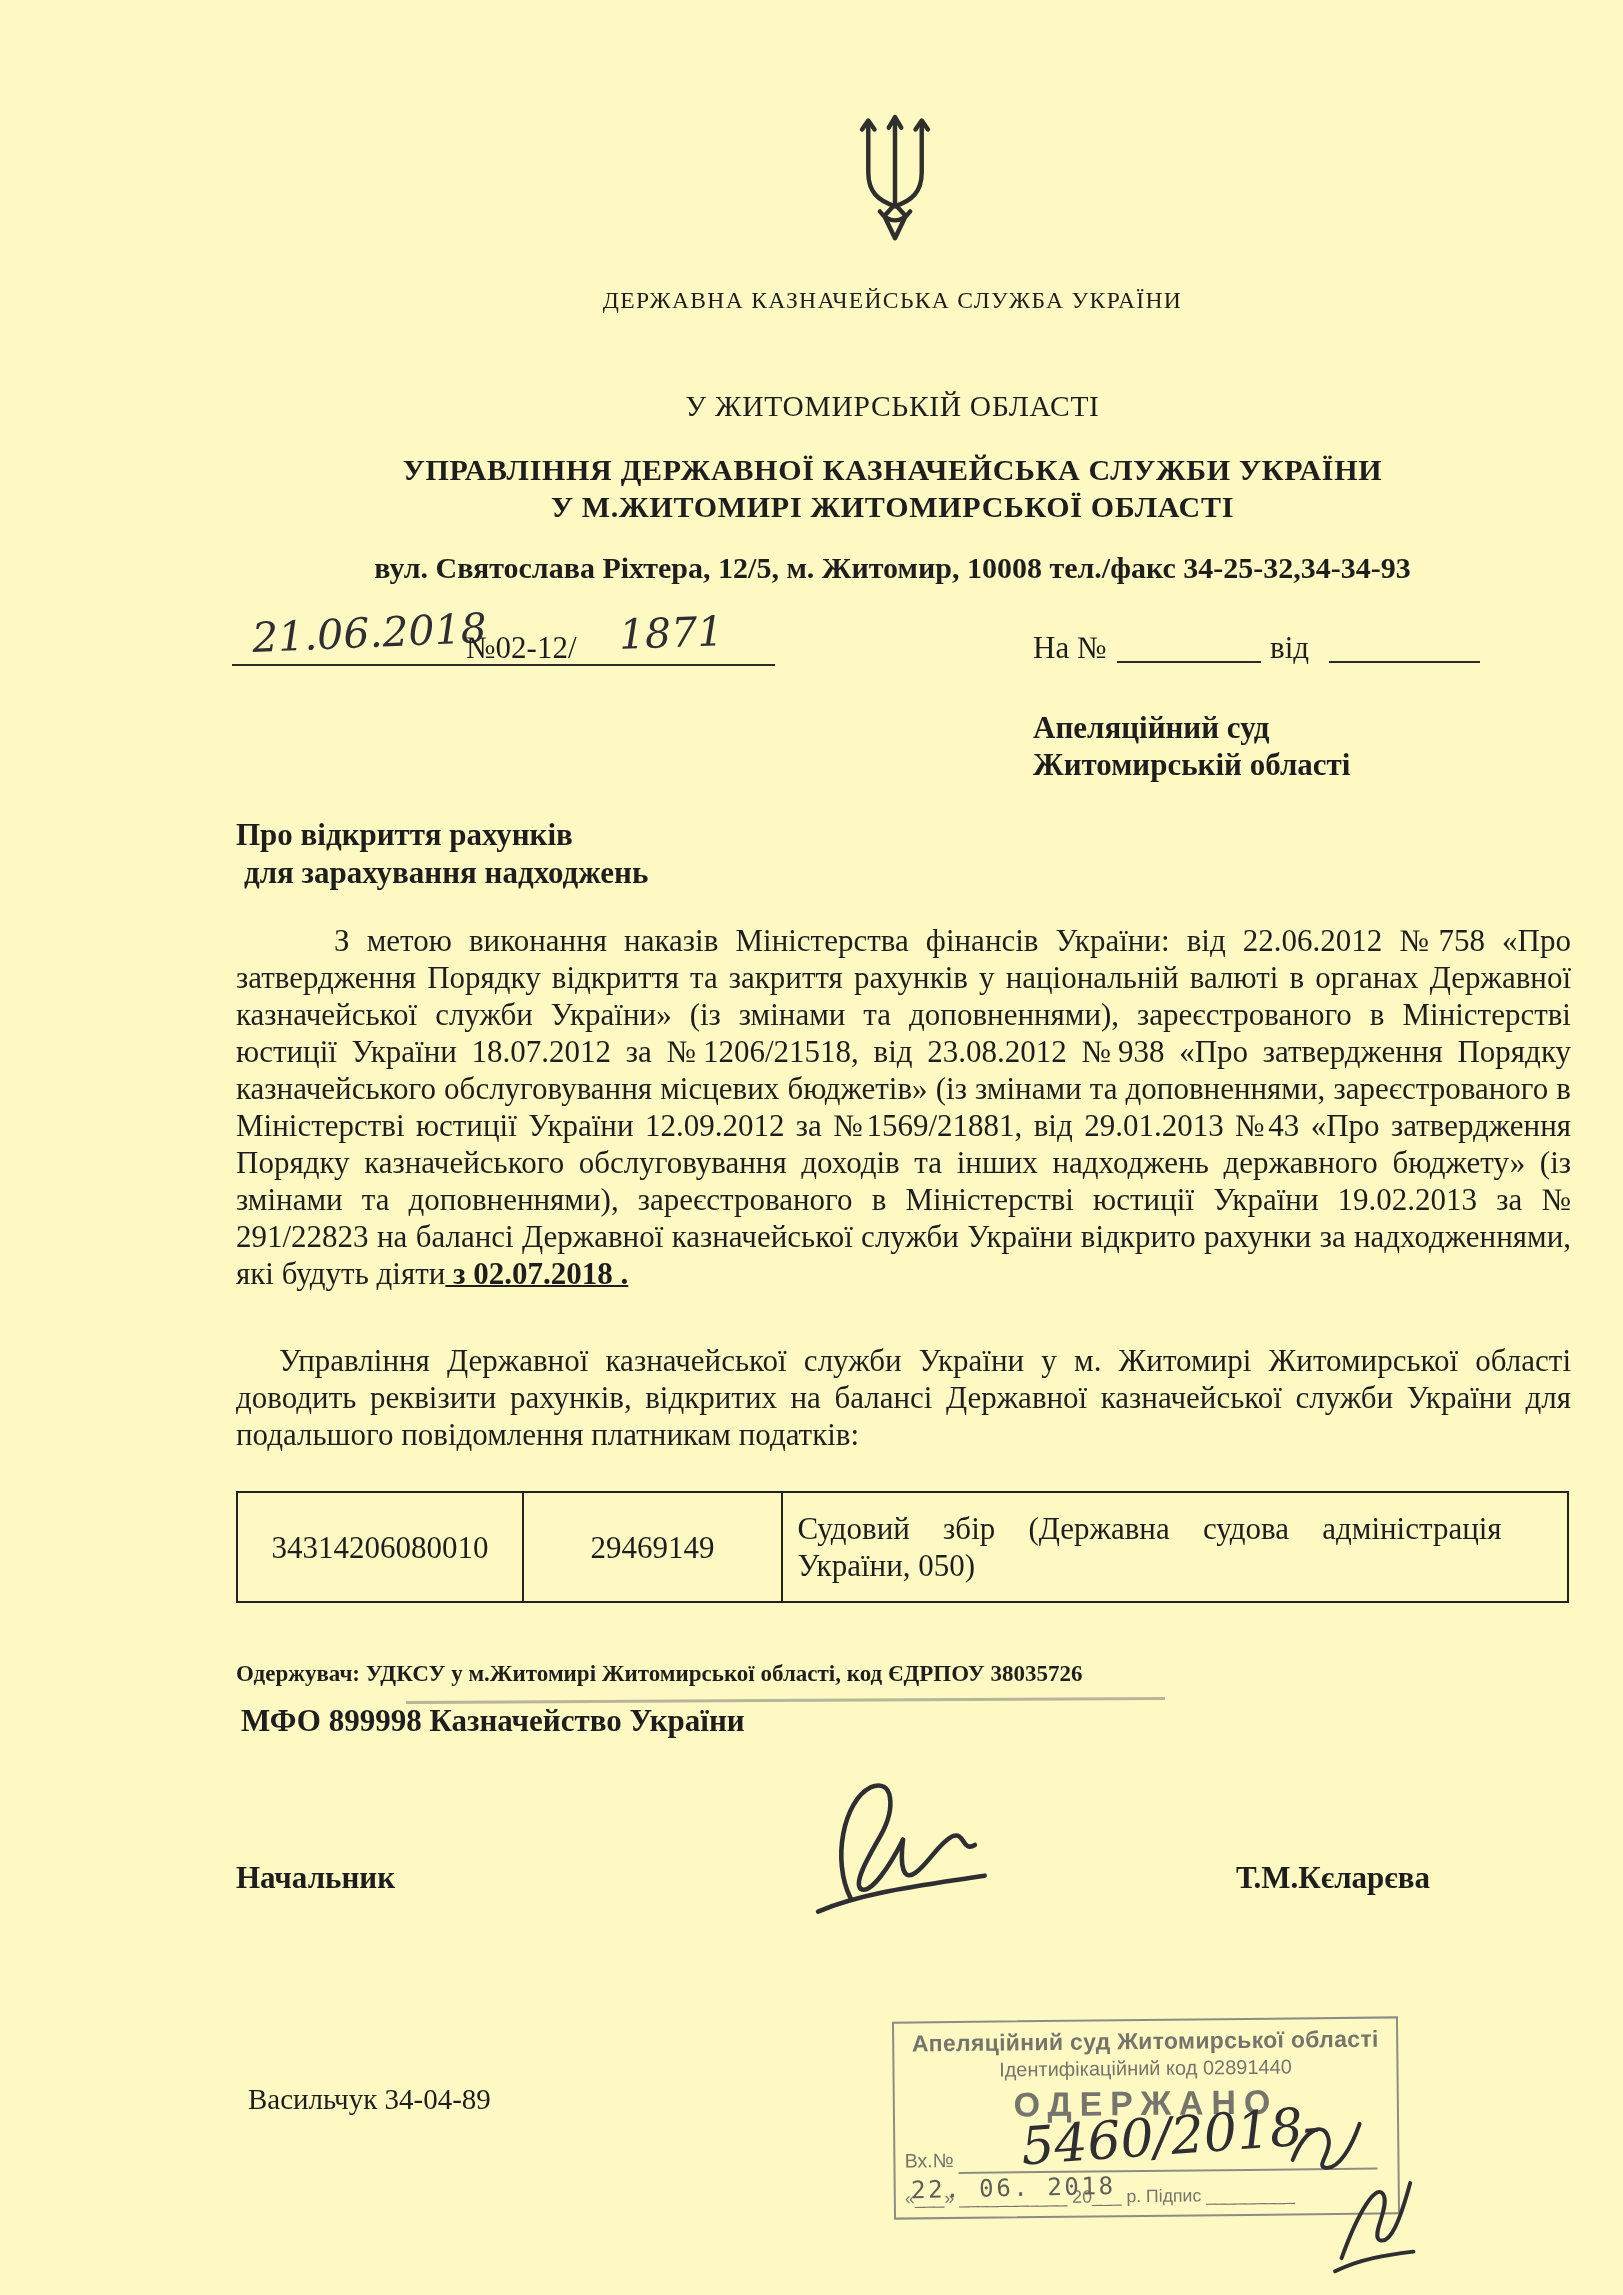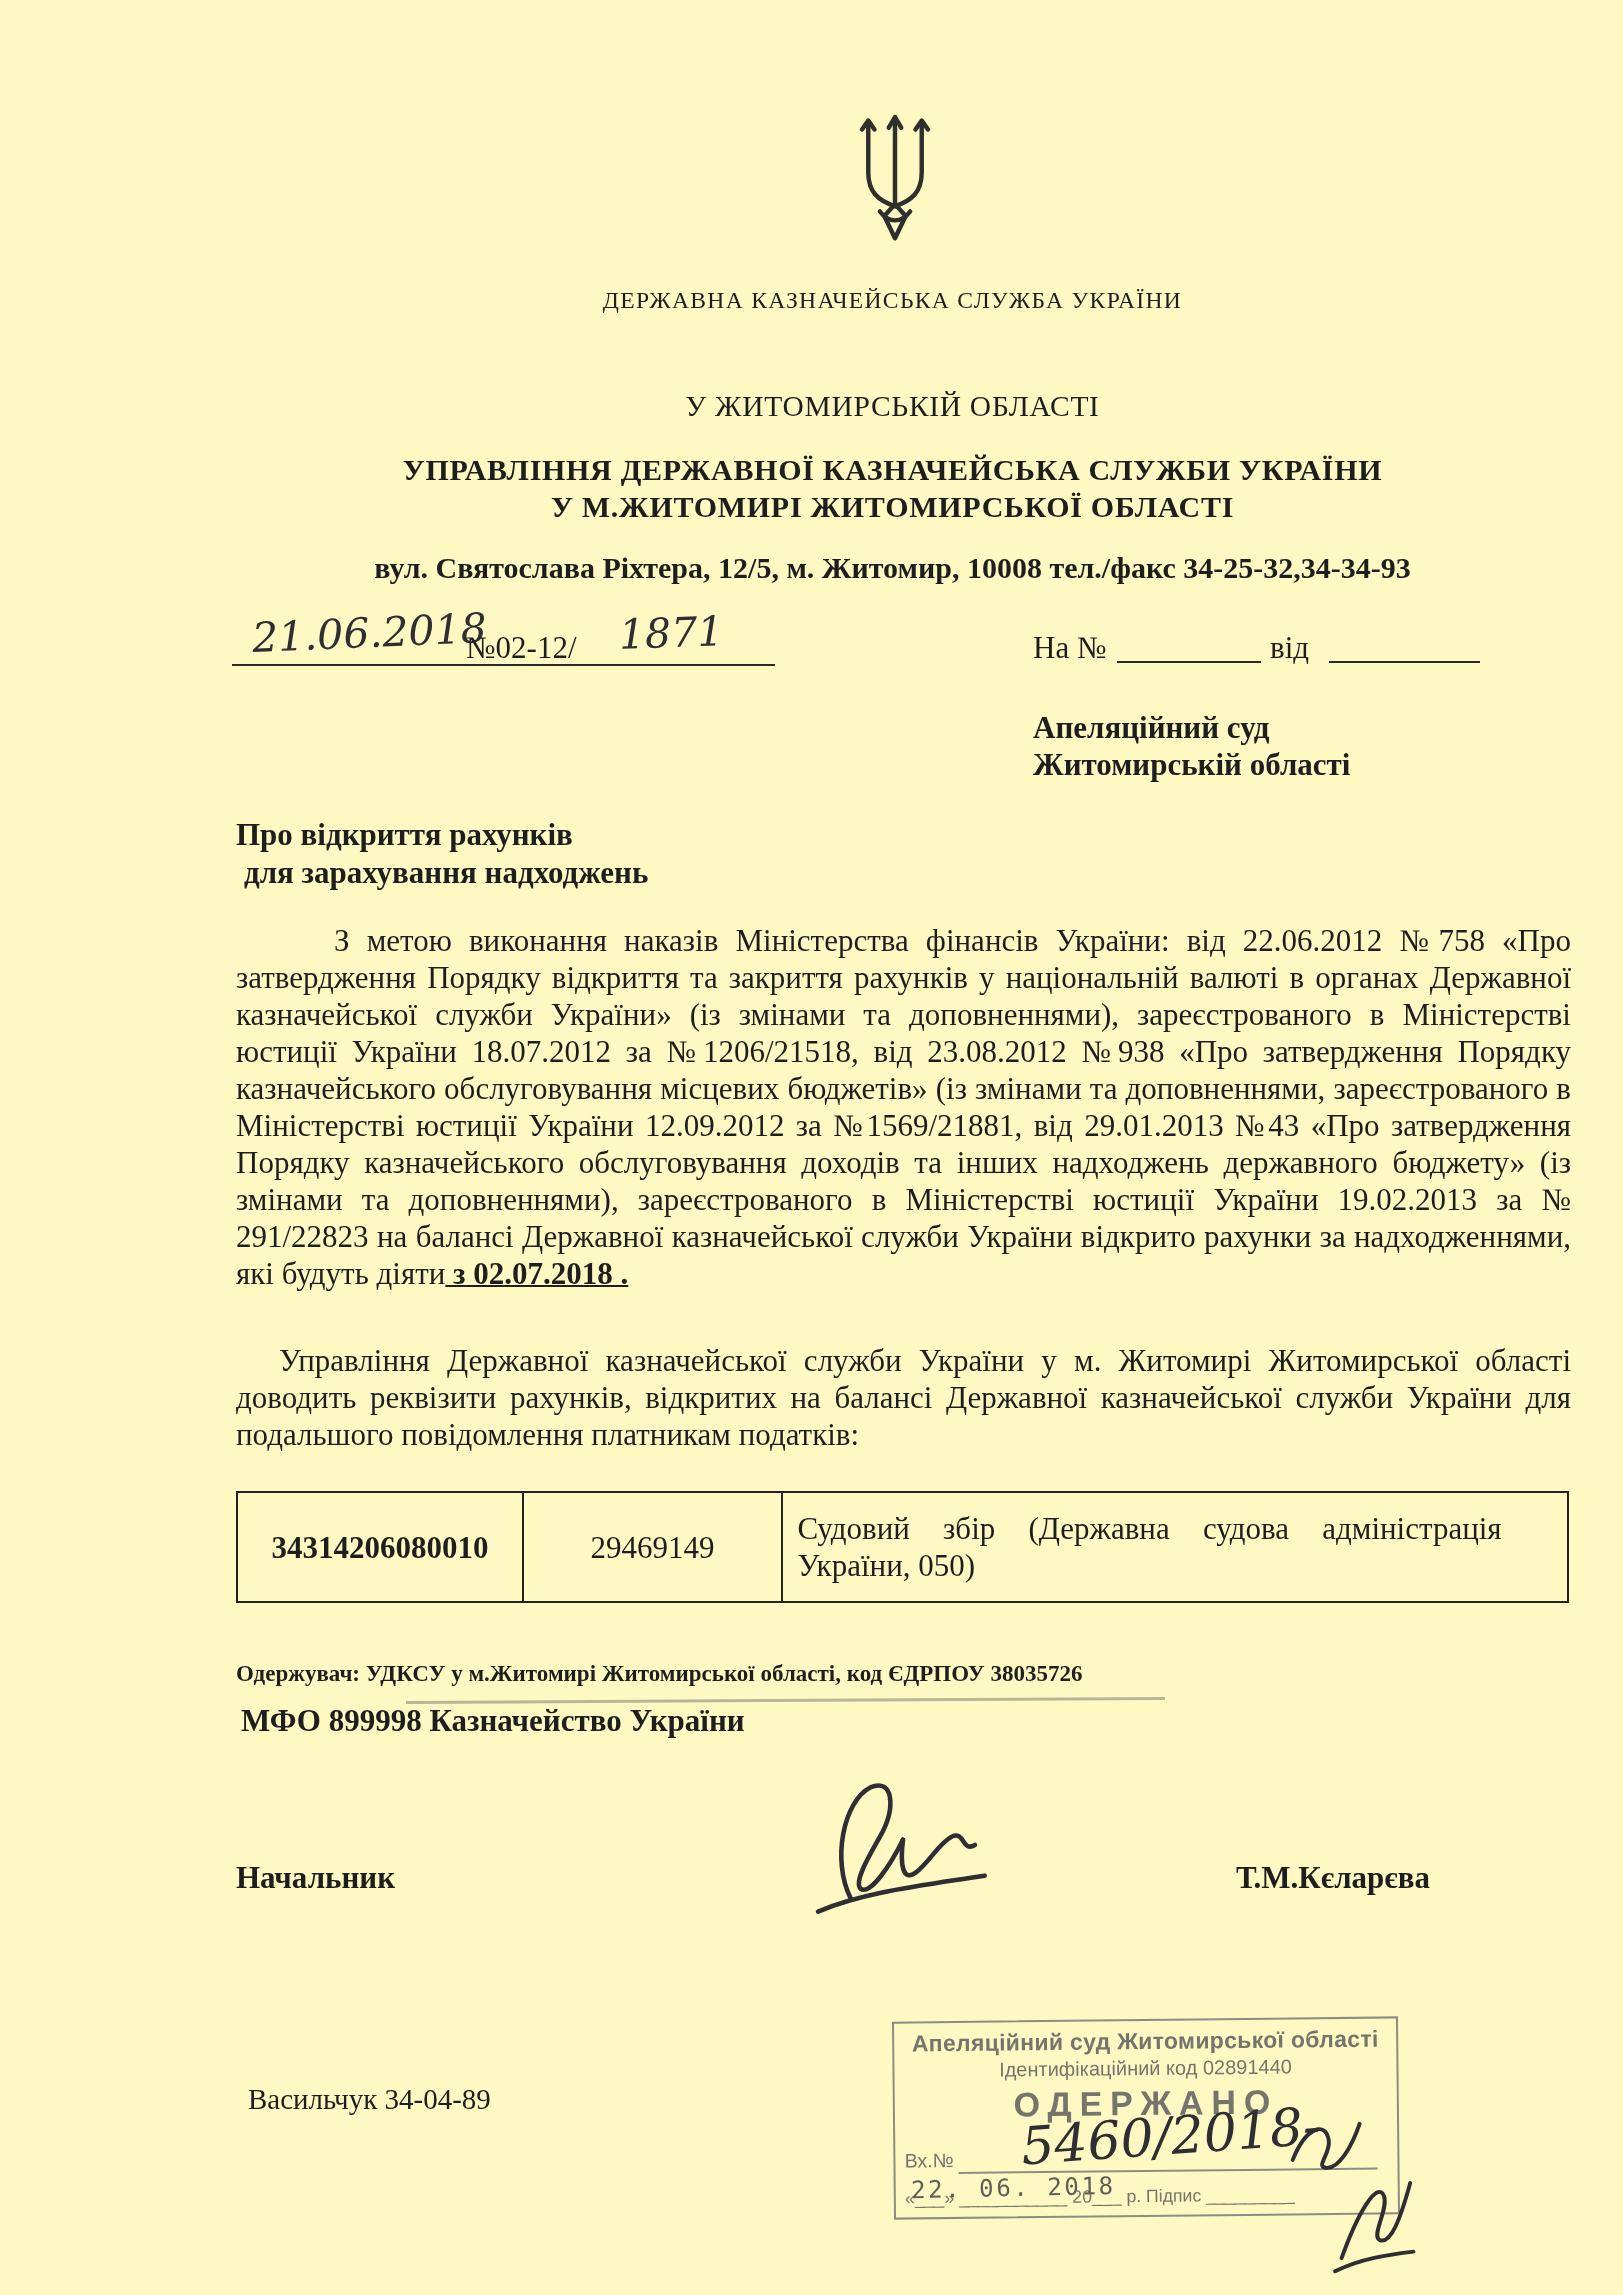--- a/index.html
+++ b/index.html
@@ -36,21 +36,21 @@
   }
   .acct-table .cell{
     box-sizing:border-box;
     border-right:2px solid #222;
     padding:17px 14.4px;
     font-size:31px;
     line-height:37px;
     display:flex;
   }
   .acct-table .cell:last-child{border-right:none;}
-  .c-account{width:286px;align-items:center;justify-content:center;font-weight:bold;font-size:31px;}
+  .c-account{width:286px;align-items:center;justify-content:center;font-weight:normal;font-size:31px;}
   .c-code{width:259px;align-items:center;justify-content:center;}
   .c-purpose{width:733px;text-align:justify;border-radius:22px;}
   
   .stamp{
     box-sizing:border-box;
     width:506px;height:198px;
     border:2.6px solid #8d8d85;
     color:#75756d;
     font-family:"Liberation Sans", sans-serif;
     transform:rotate(-0.6deg);

